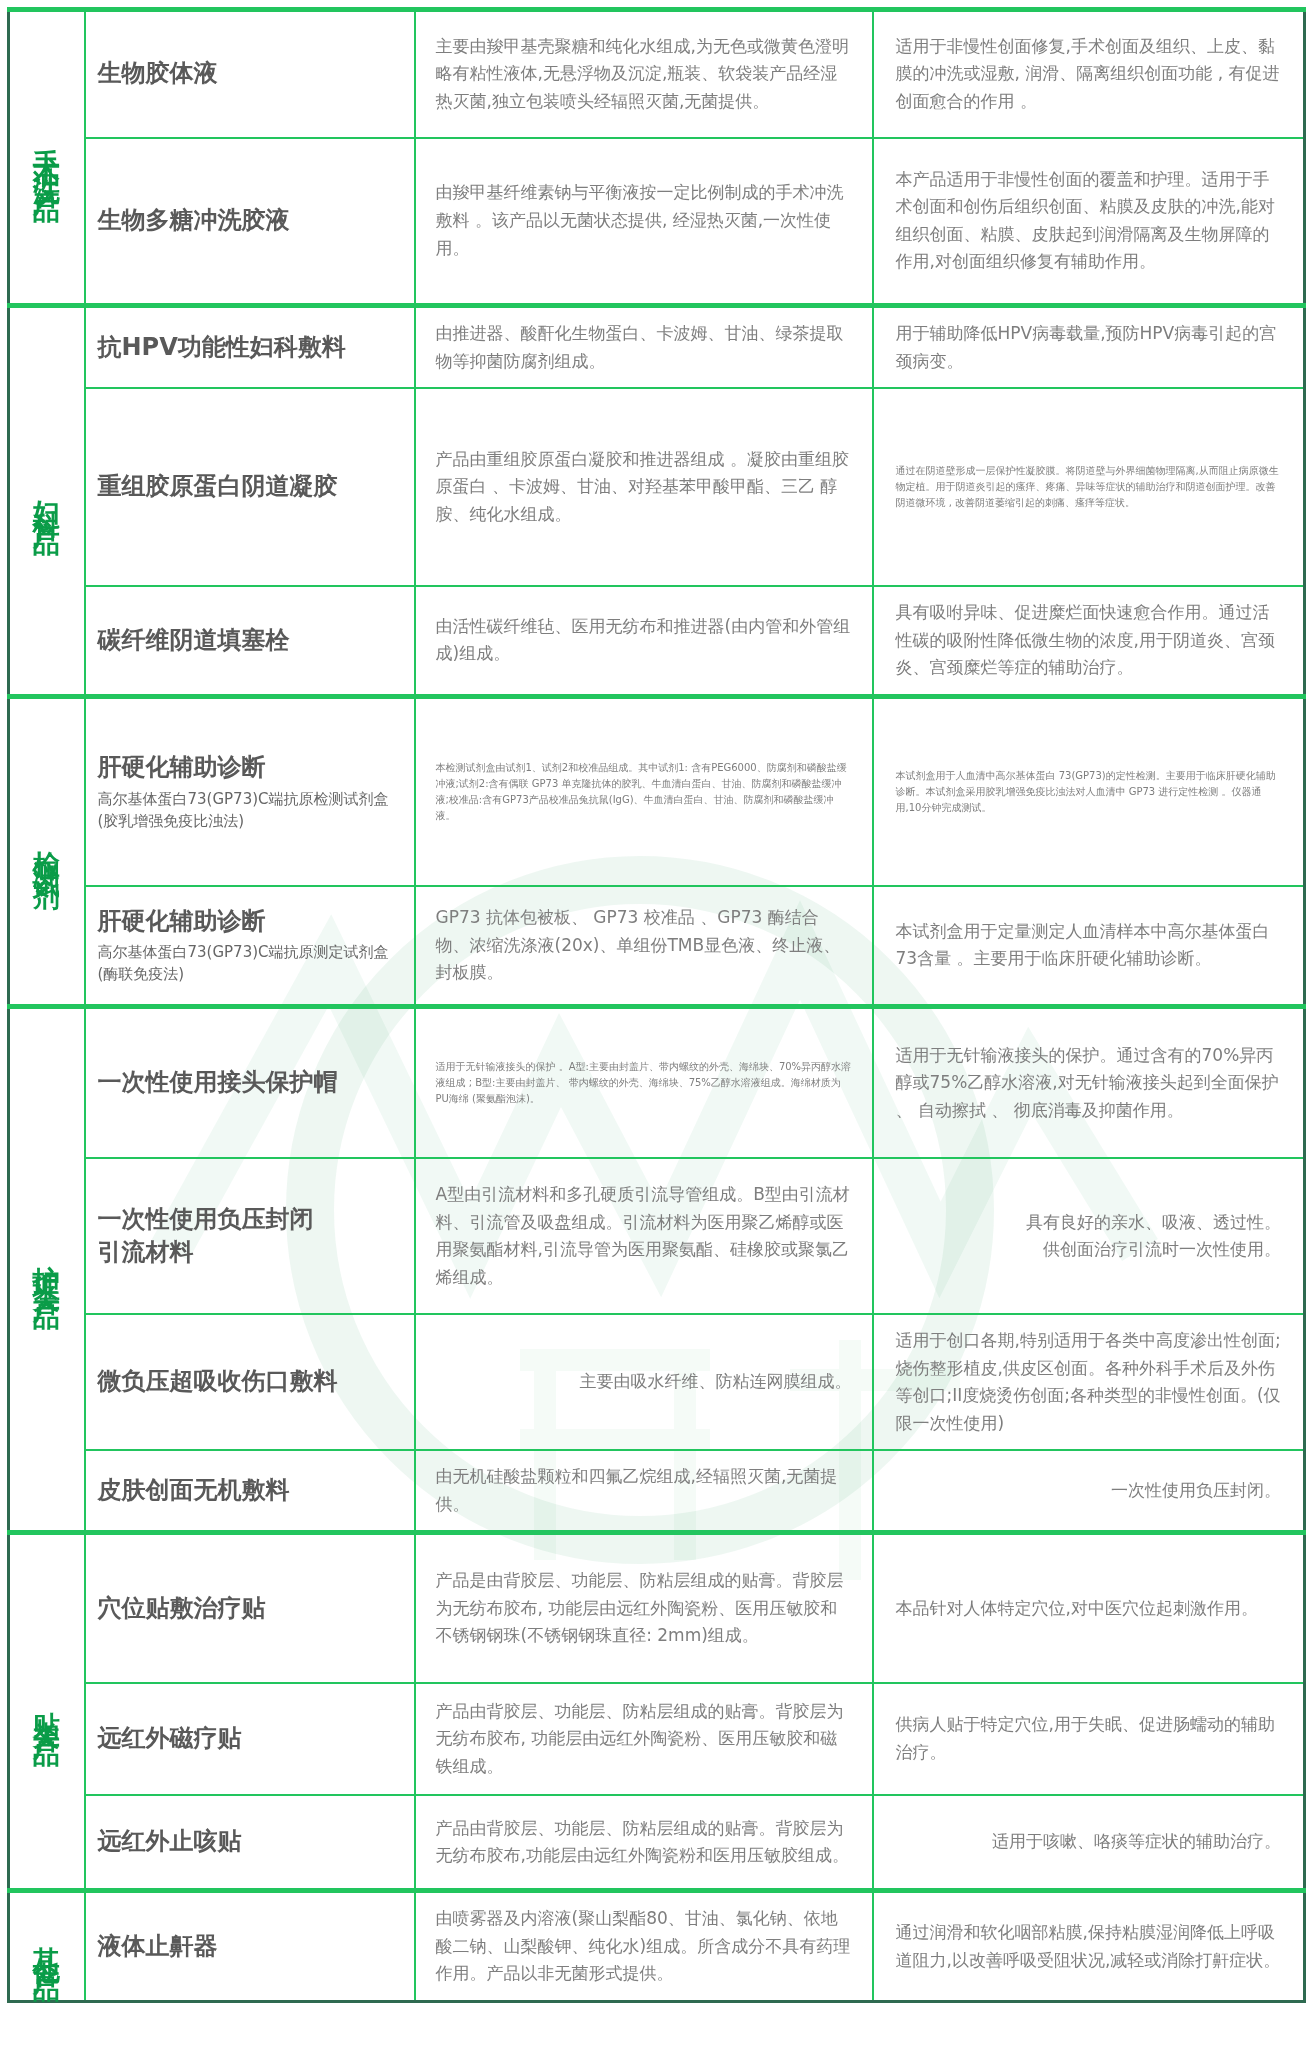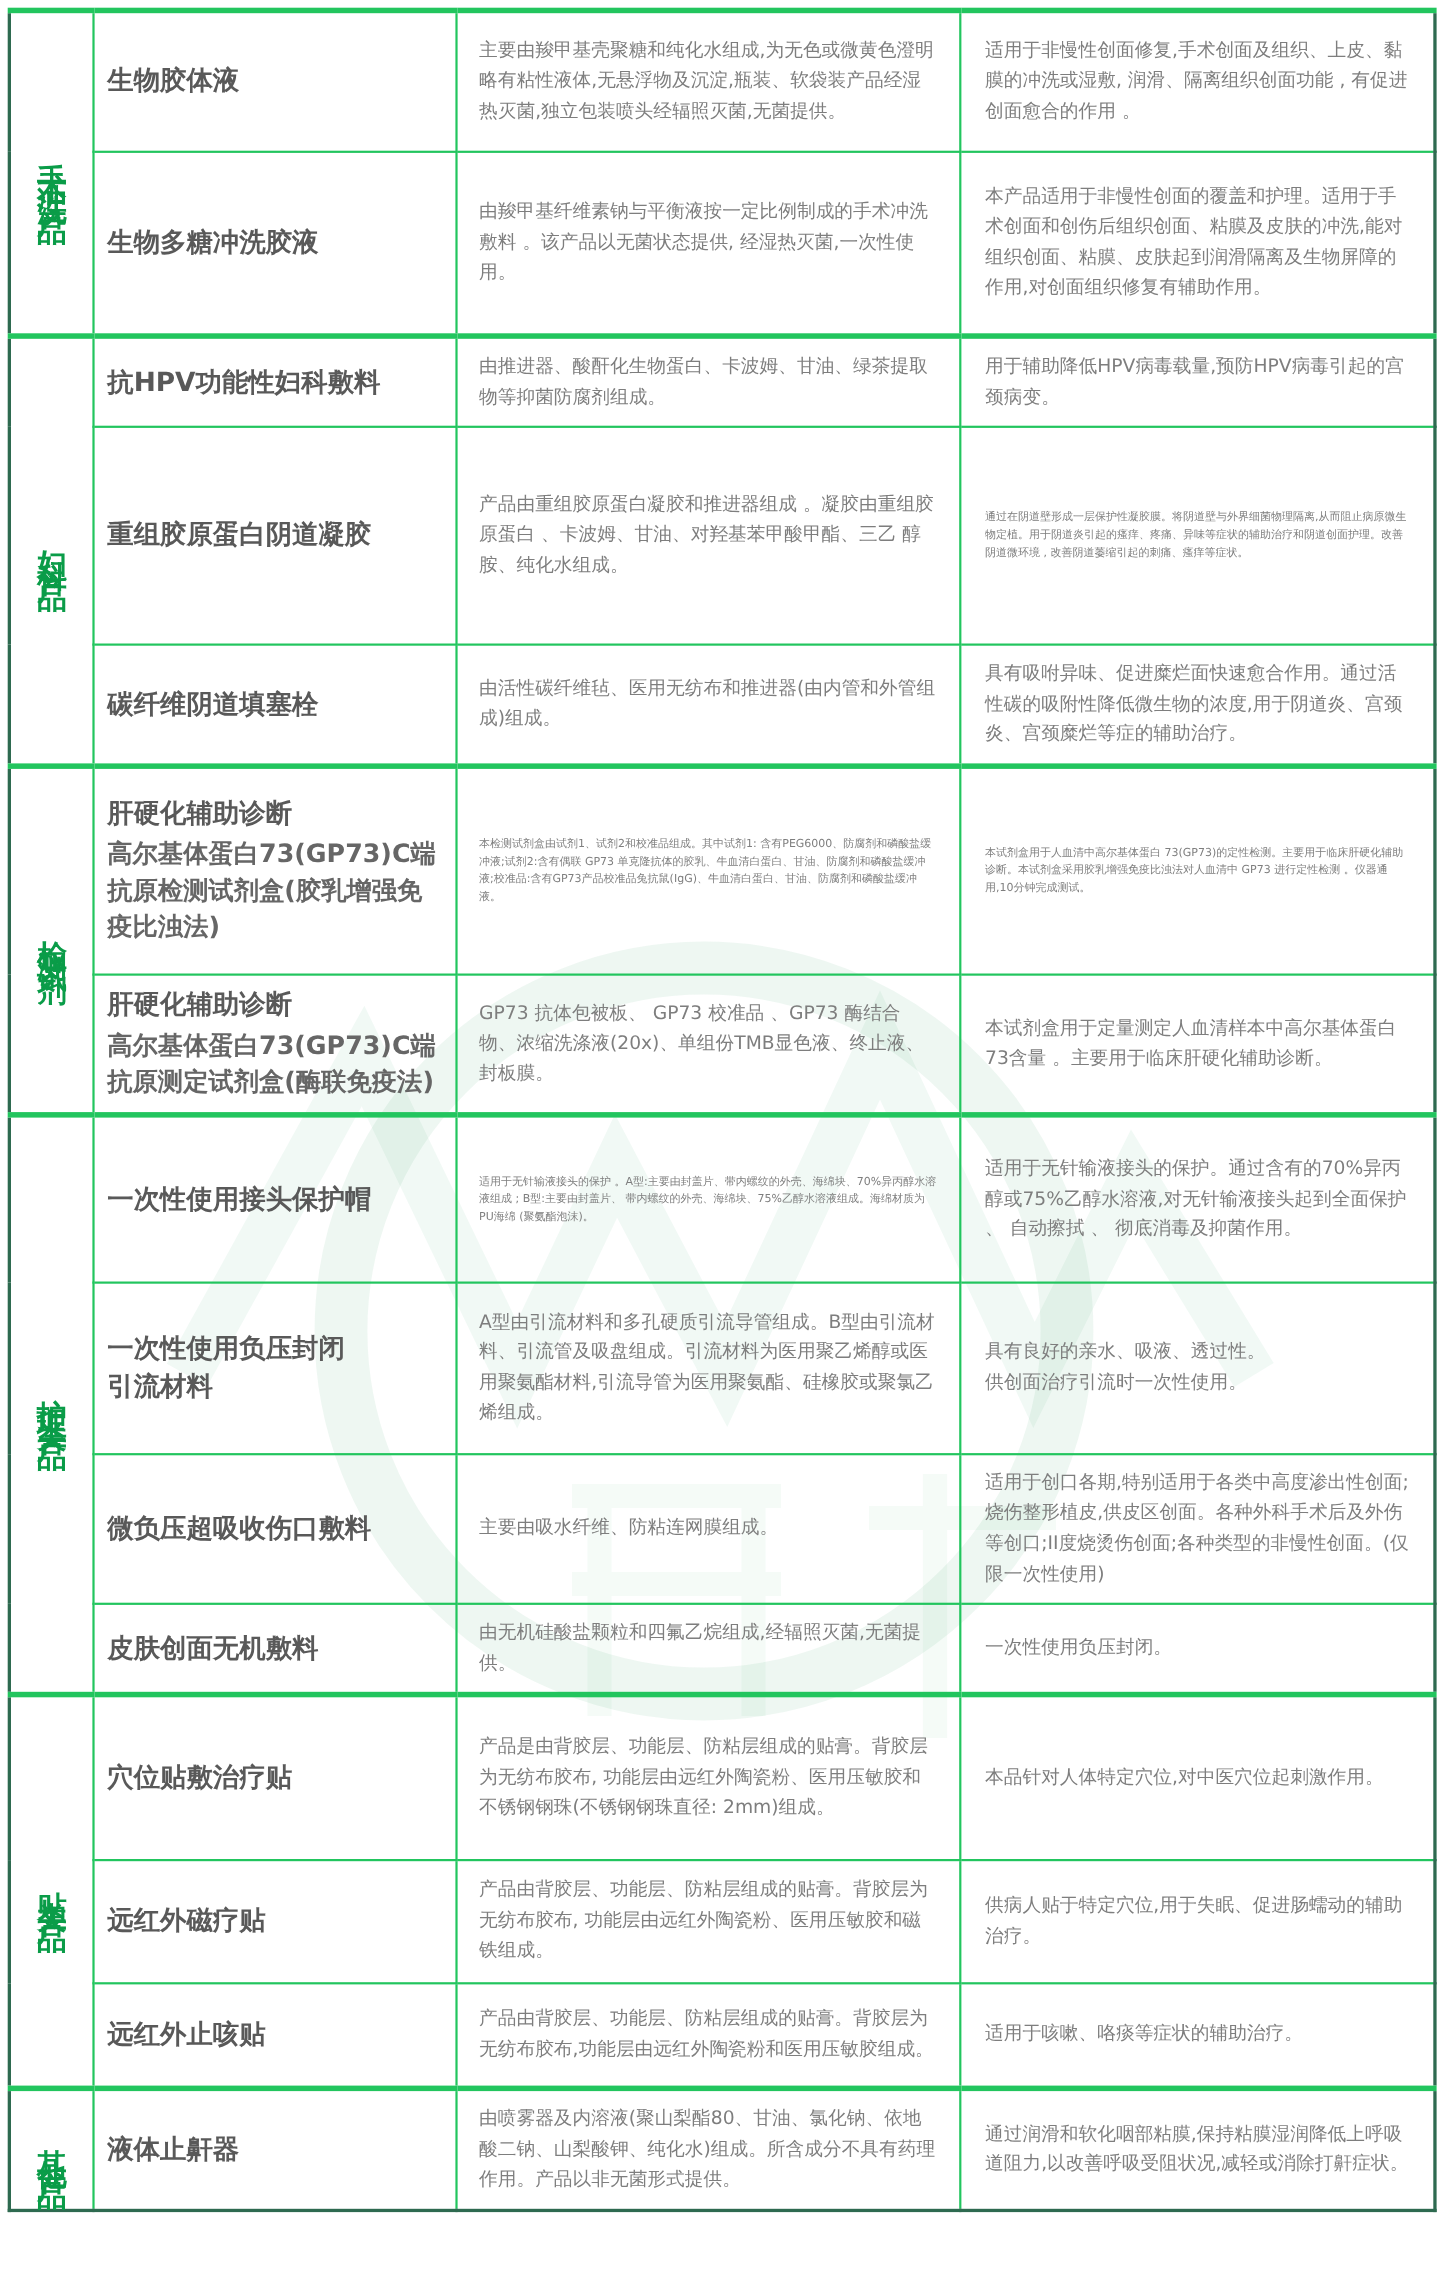--- a/index.html
+++ b/index.html
@@ -26,29 +26,29 @@
     display:inline-block;
     writing-mode:vertical-rl;text-orientation:upright;
     color:#0a9c48;font-weight:bold;font-size:27px;letter-spacing:10px;line-height:1;
   }
   .name-cell{text-align:left;padding:10px 12px;}
   .pname{
     font-size:24px;font-weight:bold;color:#595959;line-height:1.4;
     white-space:pre-line;
   }
   .psub{
-    font-size:23px;font-weight:700;color:#666666;line-height:1.45;margin-top:4px;
+    font-size:15px;font-weight:400;color:#666666;line-height:1.45;margin-top:4px;
   }
   .comp-cell{padding:12px 20px;}
   .app-cell{padding:12px 22px;}
   .cell-text{
     font-size:17px;color:#7e7e7e;line-height:1.62;white-space:pre-line;text-align:left;
   }
   .cell-text.small{font-size:10px;line-height:1.58;}
-  .cell-text.center{text-align:left;}
+  .cell-text.center{text-align:right;}
 </style>
 </head>
 <body>
 
 <svg class="watermark" viewBox="0 0 1313 2068" xmlns="http://www.w3.org/2000/svg">
   <g fill="none" stroke="#3fa76b">
     <circle cx="640" cy="1210" r="330" stroke-width="48" opacity="0.09"></circle>
     <path d="M170 1250 L330 960 L470 1250 L560 1060 L660 1250 L800 950 L940 1250 L1030 1070 L1140 1250" stroke-width="42" opacity="0.07"></path>
     <path d="M520 1360 h190 M520 1440 h190 M545 1360 v200 M685 1360 v200 M790 1380 h170 M850 1340 v240" stroke-width="22" opacity="0.05"></path>
   </g>

